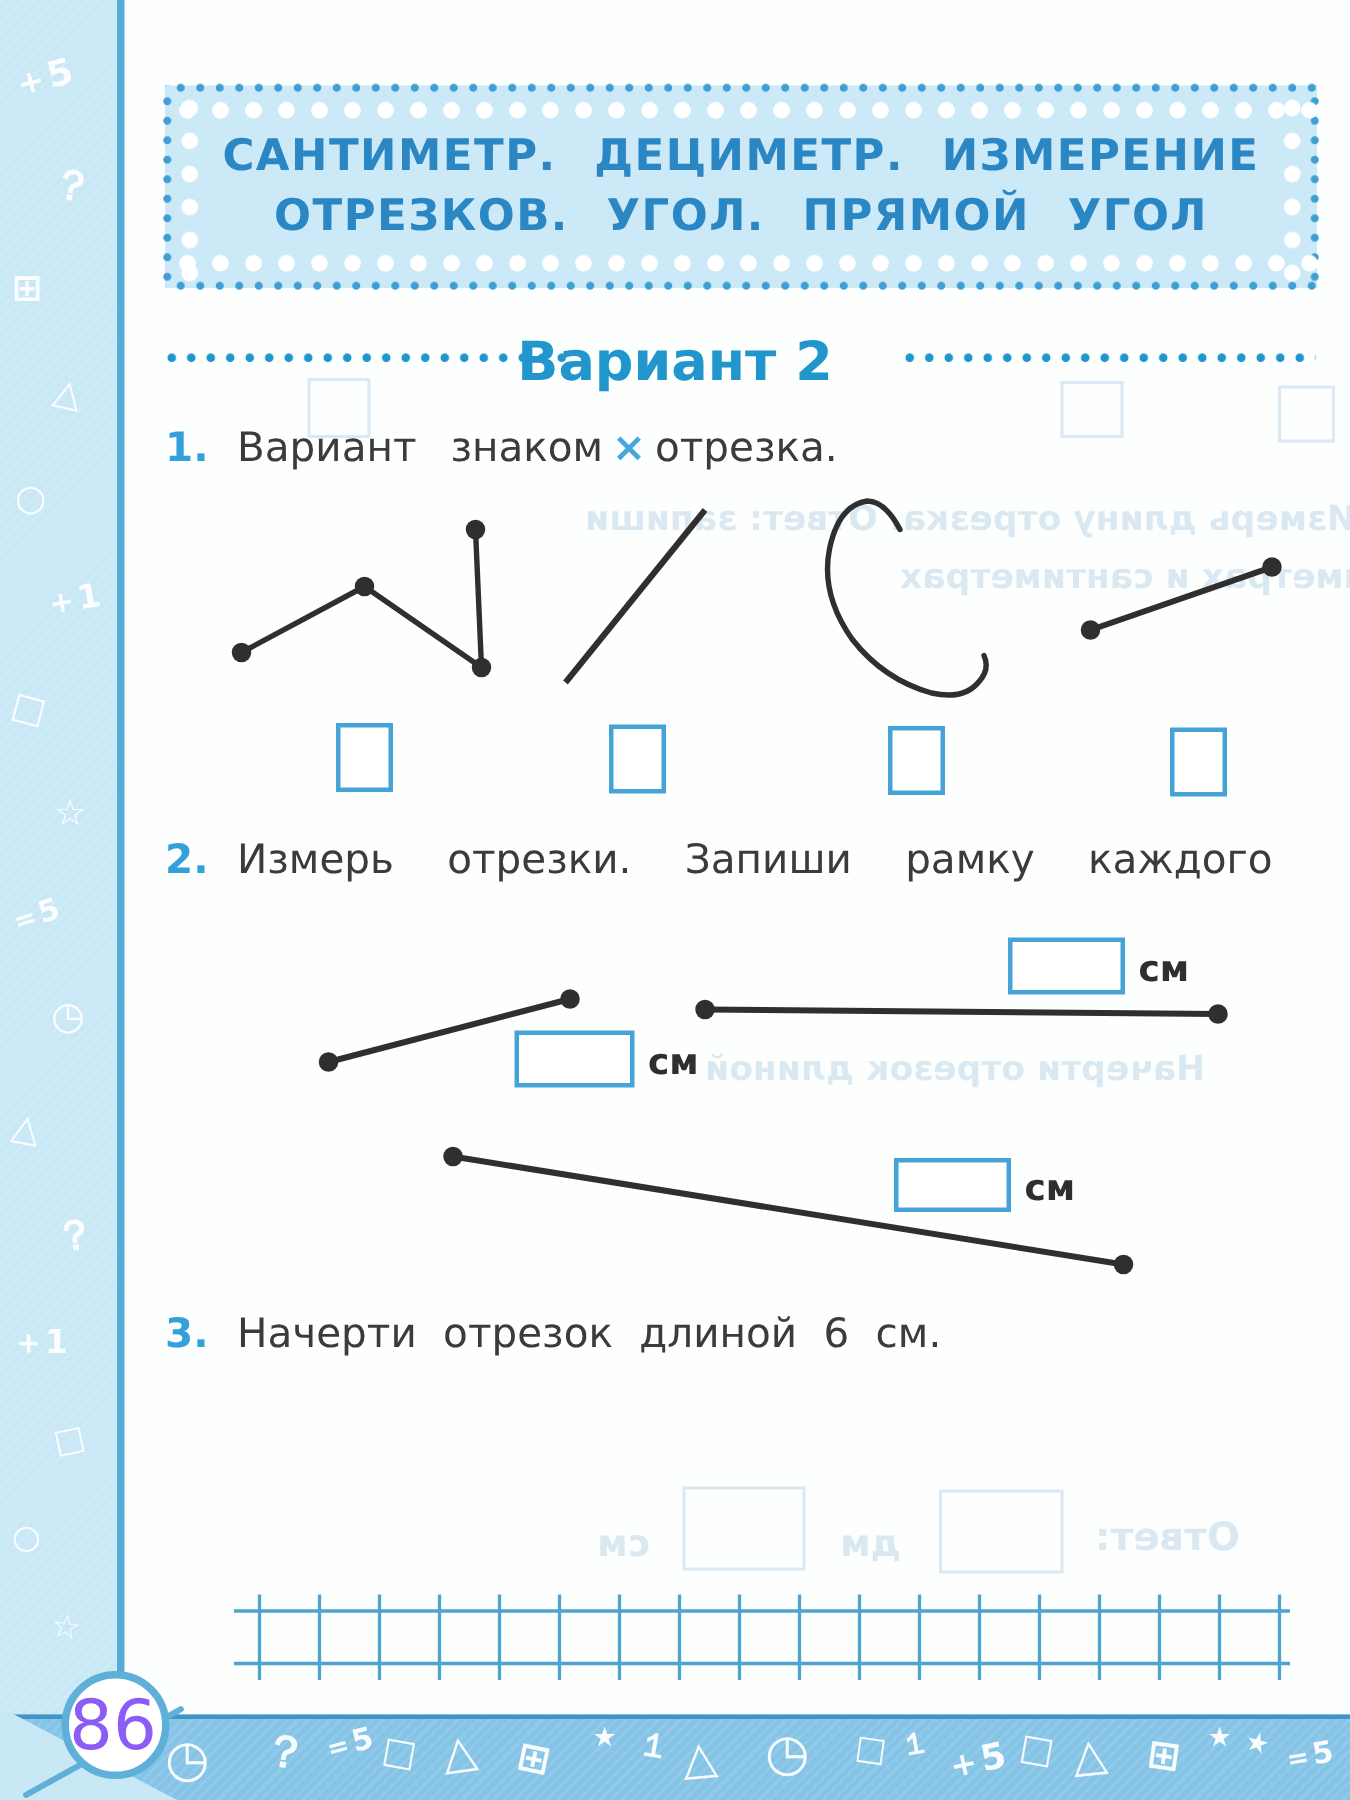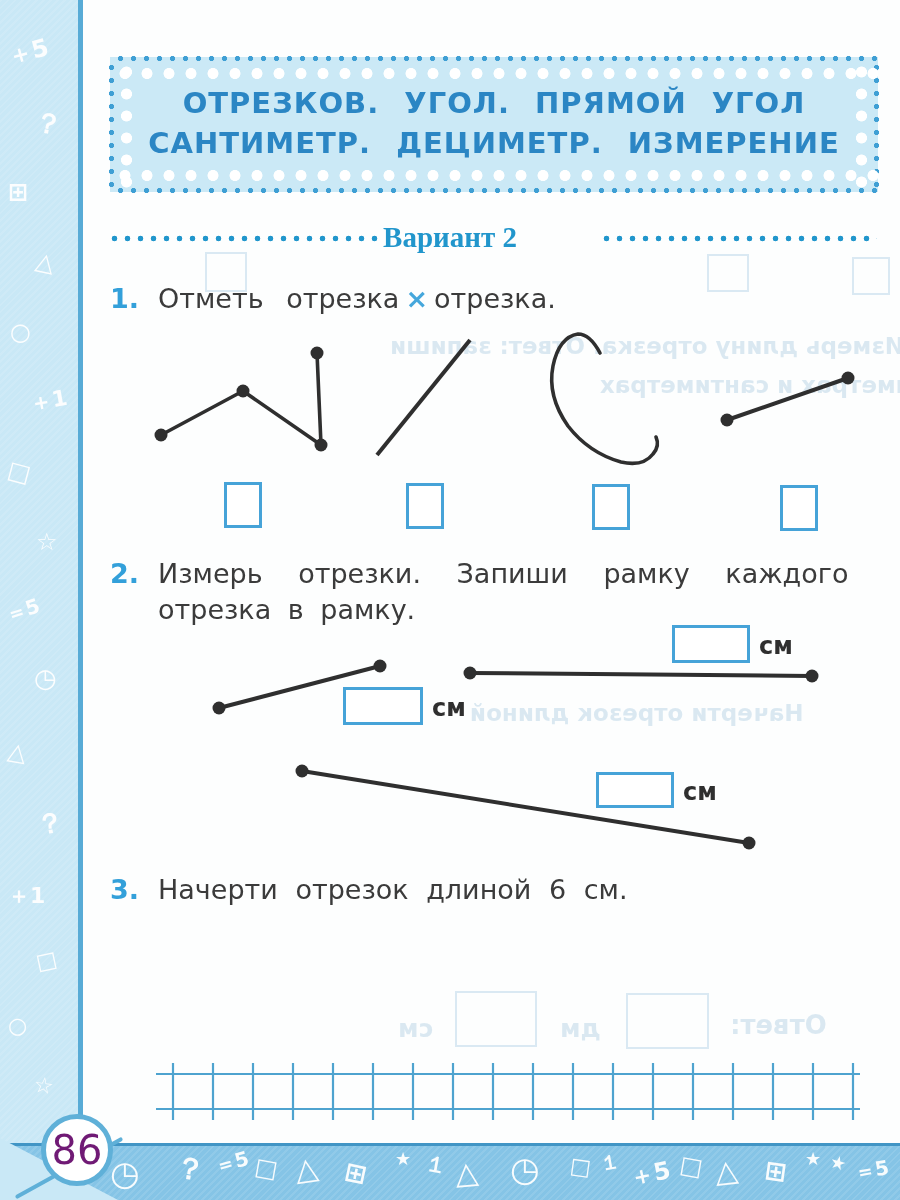--- a/index.html
+++ b/index.html
@@ -13,36 +13,36 @@
   .left-band-edge{left:78px;top:0;width:5px;height:1143px;background:#58abd6;}
   .bottom-band{left:0;top:1143px;width:900px;height:57px;background:#85c4e6;border-top:3px solid #4195c5;
     background-image:repeating-linear-gradient(135deg,rgba(255,255,255,.10) 0 2px,transparent 2px 5px);}
   .corner-patch{left:0;top:1138px;width:118px;height:62px;background:#c9e8f6;
     clip-path:polygon(0 0,100% 100%,0 100%);}
   .corner-seam{left:8px;top:1166px;width:122px;height:4px;background:#5fb0d8;
     transform:rotate(-29deg);border-radius:2px;}
   .doodle{position:absolute;color:#ffffff;font-weight:bold;opacity:.95;line-height:1;white-space:nowrap;}
 
   .page-circle{left:41px;top:1114px;width:72px;height:72px;border-radius:50%;background:#fff;
-    border:5px solid #5fb0d8;box-sizing:border-box;display:flex;align-items:center;justify-content:center;
-    font-size:40px;color:#701a75;z-index:6;}
+    border:5px solid #5fb0d8;box-sizing:border-box;display:flex;align-items:center;
+    font-size:46px;color:#8b5cf6;z-index:6;}
 
   
   .title-box{left:110px;top:57px;width:768px;height:135px;background:#cbe9f6;}
   .dotrow{position:absolute;left:0;right:0;height:7px;background-repeat:repeat-x;background-position:4px center;}
   .dotcol{position:absolute;top:0;bottom:0;width:7px;background-repeat:repeat-y;background-position:center 4px;}
   .blue-dots-x{background-image:radial-gradient(circle,#3f9fd4 2.4px,transparent 2.9px);background-size:13px 7px;}
   .blue-dots-y{background-image:radial-gradient(circle,#3f9fd4 2.4px,transparent 2.9px);background-size:7px 13px;}
   .white-dots-x{background-image:radial-gradient(circle,#ffffff 5.2px,transparent 5.8px);background-size:22px 13px;height:13px;}
   .white-dots-y{background-image:radial-gradient(circle,#ffffff 5.2px,transparent 5.8px);background-size:13px 22px;width:13px;}
   .title-text{position:absolute;left:0;right:0;top:26px;text-align:center;color:#2b86c4;
     font-size:29px;font-weight:bold;line-height:40px;letter-spacing:1px;word-spacing:14px;}
 
   
-  .variant-label{left:0;top:221px;width:900px;text-align:center;color:#2196cc;font-size:29px;font-weight:bold;font-family:Liberation Serif, serif;}
+  .variant-label{left:0;top:221px;width:900px;text-align:center;color:#2196cc;font-size:36px;font-weight:bold;}
   .vdots{top:235px;height:7px;position:absolute;background-image:radial-gradient(circle,#2196cc 2.6px,transparent 3.1px);
     background-size:13px 7px;background-repeat:repeat-x;}
 
   
   .task-head{display:flex;color:#3b3b3b;font-size:27px;line-height:36px;}
   .task-num{color:#33a0da;font-weight:bold;width:48px;flex:none;}
   .mark-x{color:#45a7dc;font-weight:bold;padding:0 6px;}
   .t1{left:110px;top:281px;width:770px;}
   .t1 .body{word-spacing:14px;}
   .t2{left:110px;top:556px;width:772px;}
@@ -128,33 +128,33 @@
 <div class="abs title-box">
   <div class="dotrow blue-dots-x" style="top:-2px"></div>
   <div class="dotrow blue-dots-x" style="bottom:-2px"></div>
   <div class="dotcol blue-dots-y" style="left:-2px"></div>
   <div class="dotcol blue-dots-y" style="right:-2px"></div>
   <div class="dotrow white-dots-x" style="top:10px"></div>
   <div class="dotrow white-dots-x" style="bottom:10px"></div>
   <div class="dotcol white-dots-y" style="left:10px"></div>
   <div class="dotcol white-dots-y" style="right:10px"></div>
   <div class="title-text">
+    <div>САНТИМЕТР. ДЕЦИМЕТР. ИЗМЕРЕНИЕ</div>
     <div>ОТРЕЗКОВ. УГОЛ. ПРЯМОЙ УГОЛ</div>
-    <div>САНТИМЕТР. ДЕЦИМЕТР. ИЗМЕРЕНИЕ</div>
   </div>
 </div>
 
 <div class="vdots abs" style="left:108px;width:270px"></div>
 <div class="abs variant-label">Вариант 2</div>
 <div class="vdots abs" style="left:600px;width:277px"></div>
 
 <div class="abs t1 task-head">
   <span class="task-num">1.</span>
   <span class="body">
-    <span>Отметь отрезка</span><span class="mark-x">×</span><span>отрезка.</span>
+    <span>Вариант знаком</span><span class="mark-x">×</span><span>отрезка.</span>
   </span>
 </div>
 <div id="fig1">
     <svg width="750" height="150" viewBox="0 0 750 150" style="left: 130px; top: 330px;">
       <polyline points="31,105 113,61 191,115 187,23" fill="none" stroke="#2f2f2f" stroke-width="3.6" stroke-linecap="round" stroke-linejoin="round"></polyline>
       <circle cx="31" cy="105" r="6.5" fill="#2f2f2f"></circle>
       <circle cx="113" cy="61" r="6.5" fill="#2f2f2f"></circle>
       <circle cx="191" cy="115" r="6.5" fill="#2f2f2f"></circle>
       <circle cx="187" cy="23" r="6.5" fill="#2f2f2f"></circle>
       <line x1="247" y1="125" x2="340" y2="10" stroke="#2f2f2f" stroke-width="4"></line>
@@ -169,21 +169,20 @@
     <div class="answer-box" style="left: 406px; top: 483px;"></div>
     <div class="answer-box" style="left: 592px; top: 484px;"></div>
     <div class="answer-box" style="left: 780px; top: 485px;"></div>
   </div>
 
 <div class="abs t2">
   <div class="task-head">
     <span class="task-num">2.</span>
     <span>
       <div class="l1">Измерь отрезки. Запиши рамку каждого</div>
-      <div class="l2">отрезка в рамку.</div>
     </span>
   </div>
 </div>
 <div id="fig2">
     <svg width="700" height="250" viewBox="0 0 700 250" style="left: 180px; top: 620px;">
       <line x1="39" y1="88" x2="200" y2="46" stroke="#2f2f2f" stroke-width="4" stroke-linecap="round"></line>
       <circle cx="39" cy="88" r="6.5" fill="#2f2f2f"></circle>
       <circle cx="200" cy="46" r="6.5" fill="#2f2f2f"></circle>
       <line x1="290" y1="53" x2="632" y2="56" stroke="#2f2f2f" stroke-width="4" stroke-linecap="round"></line>
       <circle cx="290" cy="53" r="6.5" fill="#2f2f2f"></circle>

